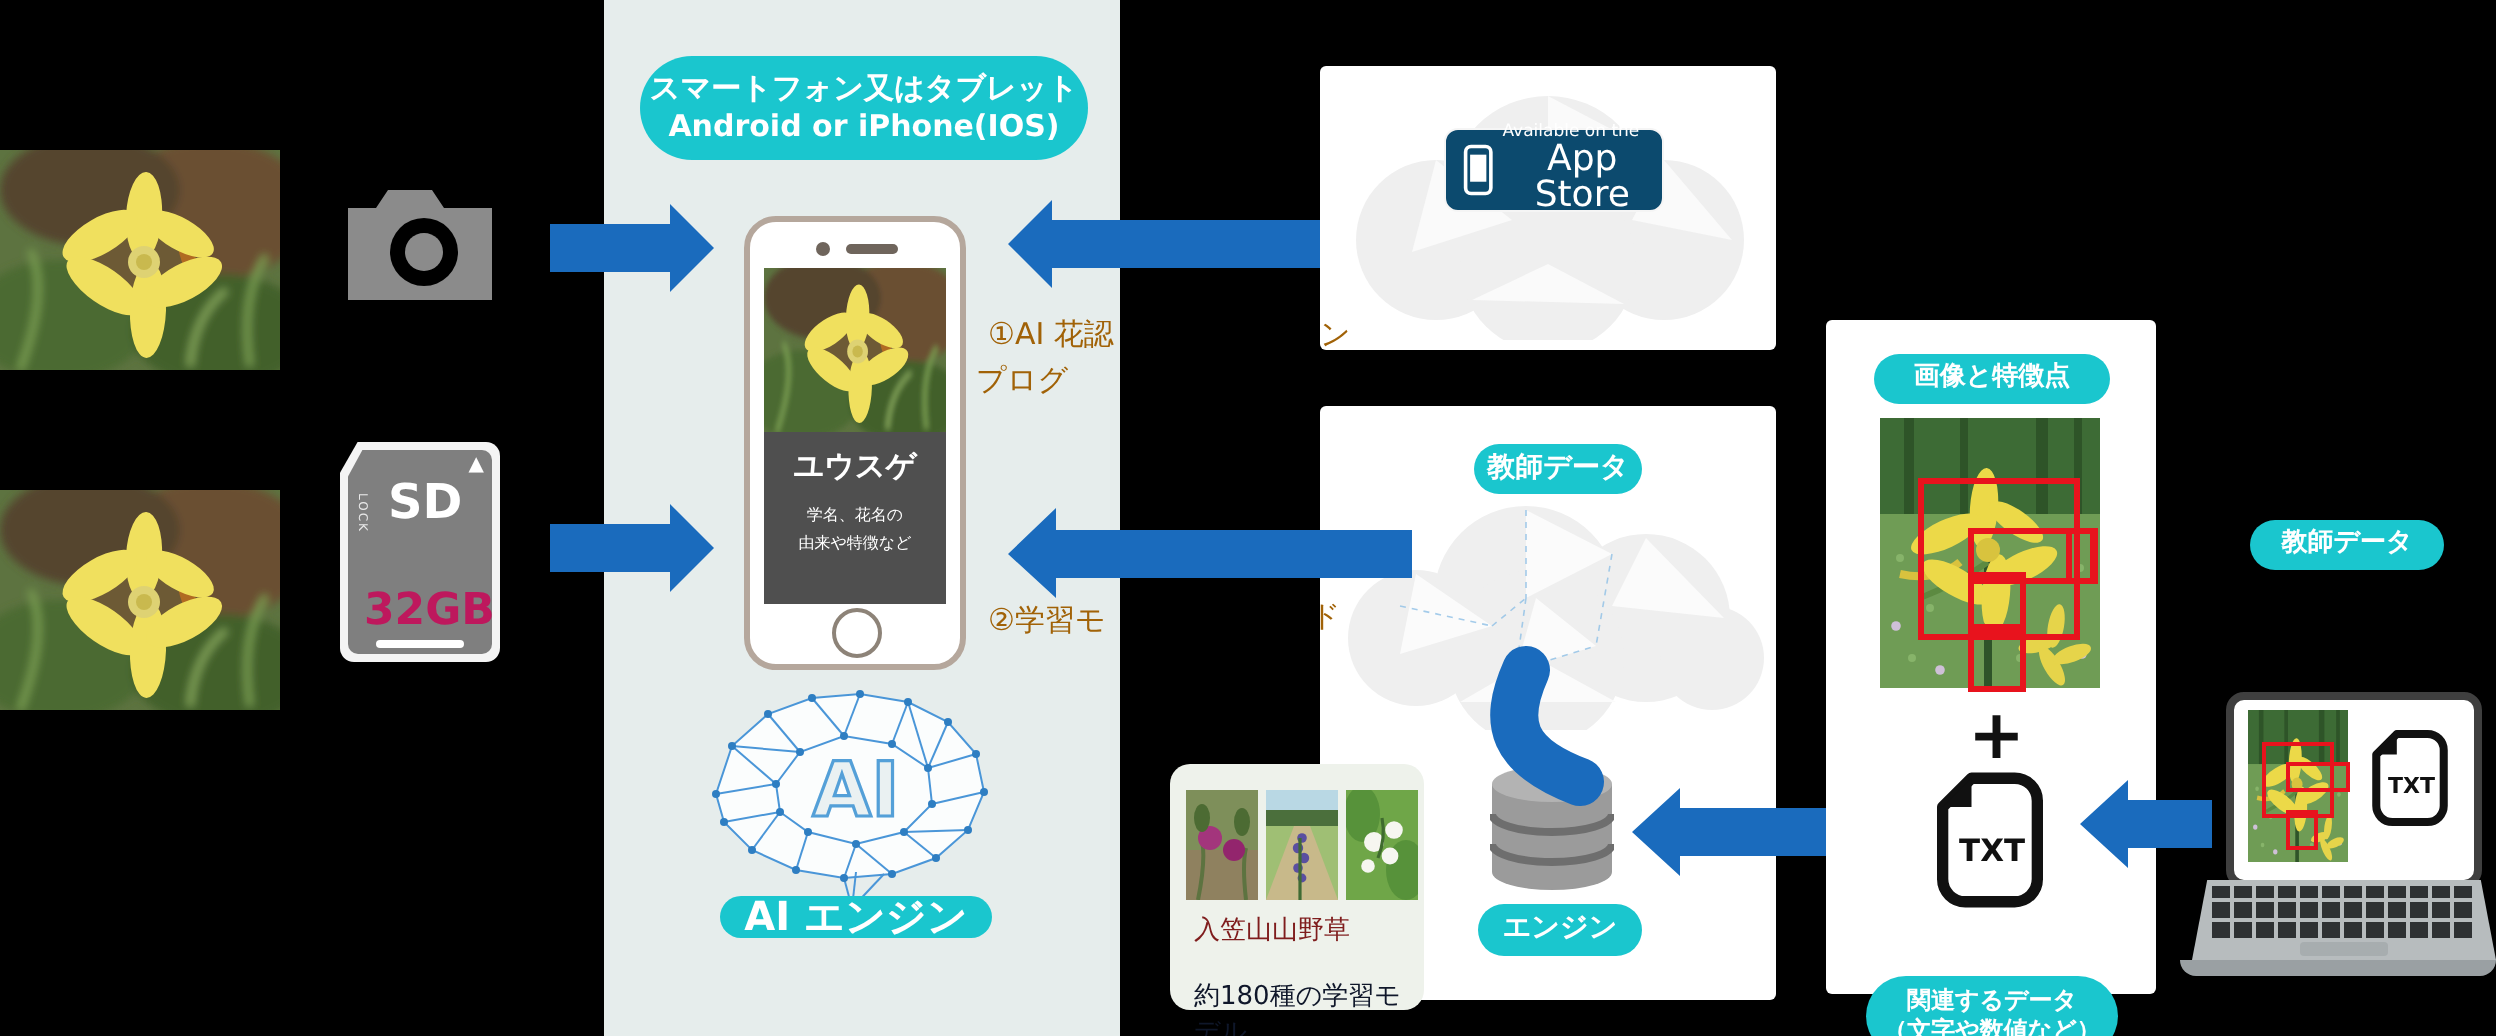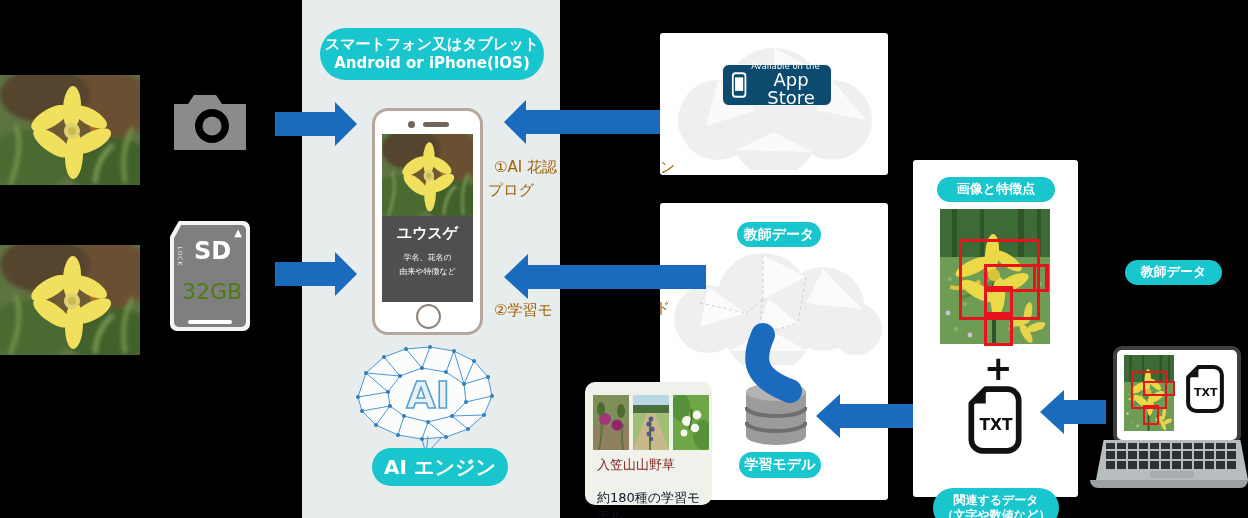--- a/index.html
+++ b/index.html
@@ -119,21 +119,21 @@
     <path d="M4,16 h14 l6,-9 h22 l6,9 h24 v46 h-72 Z" fill="#8b8b8b"></path>
     <circle cx="42" cy="38" r="17" fill="#000"></circle>
     <circle cx="42" cy="38" r="9.5" fill="#8b8b8b"></circle>
   </svg>
 
   <div class="abs" style="left:170px;top:221px;width:80px;height:110px;background:#f4f4f4;border-radius:7px;clip-path:polygon(0 14%,11% 0,100% 0,100% 100%,0 100%);">
     <div class="abs" style="left:4px;top:4px;right:4px;bottom:4px;background:#7f7f7f;border-radius:5px;clip-path:polygon(0 13%,10% 0,100% 0,100% 100%,0 100%);"></div>
     <span class="abs" style="right:8px;top:6px;color:#fff;font-size:10px;">▲</span>
     <span class="abs" style="left:1px;top:32px;color:#e9e9e9;font-size:6px;transform:rotate(90deg);transform-origin:center;letter-spacing:1px;">LOCK</span>
     <span class="abs" style="left:24px;top:16px;color:#fff;font-size:24px;font-weight:bold;">SD</span>
-    <span class="abs" style="left:12px;top:58px;color:#4d7c0f;font-size:22px;font-weight:normal;">32GB</span>
+    <span class="abs" style="left:12px;top:72px;color:#be185d;font-size:22px;font-weight:bold;">32GB</span>
     <div class="abs" style="left:18px;bottom:7px;width:44px;height:4px;background:#fff;border-radius:2px;"></div>
   </div>
 
   <div class="abs pill" style="left:320px;top:28px;width:224px;height:52px;font-size:15px;">
     <span>スマートフォン又はタブレット</span>
     <span>Android or iPhone(IOS)</span>
   </div>
 
   <div class="abs" style="left:372px;top:108px;width:105px;height:221px;background:#fff;border:3px solid #b5a79c;border-radius:16px;">
     <div class="abs" style="left:33px;top:10px;width:7px;height:7px;border-radius:50%;background:#6f655c;"></div>
@@ -202,21 +202,21 @@
         <circle cx="120" cy="62" r="2"></circle>
         <circle cx="106" cy="76" r="2"></circle>
         <circle cx="82" cy="82" r="2"></circle>
       <circle cx="58" cy="76" r="2"></circle>
         <circle cx="44" cy="66" r="2"></circle>
         <circle cx="80" cy="114" r="1.6"></circle>
     </g>
     <text x="82" y="68" font-size="38" font-weight="bold" text-anchor="middle" fill="#eaf1f2" stroke="#54a0d8" stroke-width="1.6">AI</text>
   </svg>
 
-  <div class="abs pill" style="left:372px;top:448px;width:136px;height:38px;font-size:20px;">
+  <div class="abs pill" style="left:360px;top:448px;width:136px;height:21px;font-size:20px;">
     <span>AI エンジン</span>
   </div>
 
   <span class="abs frag" style="left:494px;top:158px;">①AI 花認</span>
   <span class="abs frag" style="left:660px;top:158px;">ン</span>
   <span class="abs frag" style="left:488px;top:181px;text-align:right;">プログ</span>
   <span class="abs frag" style="left:494px;top:301px;">②学習モ</span>
   <span class="abs frag" style="left:655px;top:299px;">ド</span>
 
   <svg class="abs" style="left:666px;top:40px;" width="216" height="130" viewBox="0 0 216 130">
@@ -276,21 +276,21 @@
   </svg>
 
   <svg class="abs" style="left:745px;top:382px;" width="62" height="64" viewBox="0 0 62 64">
     <path d="M1,10 v44 a30,9 0 0 0 60,0 v-44 Z" fill="#9b9b9b"></path>
     <ellipse cx="31" cy="10" rx="30" ry="9" fill="#b3b3b3"></ellipse>
     <path d="M1,25 a30,9 0 0 0 60,0" stroke="#6e6e6e" stroke-width="4" fill="none"></path>
     <path d="M1,40 a30,9 0 0 0 60,0" stroke="#6e6e6e" stroke-width="4" fill="none"></path>
   </svg>
 
   <div class="abs pill" style="left:739px;top:452px;width:82px;height:26px;font-size:14px;">
-    <span>学習モデル</span>
+    <span>エンジン</span>
   </div>
 
   <div class="abs" style="left:585px;top:382px;width:127px;height:123px;background:#eef2eb;border-radius:10px;">
     <svg class="abs" style="left:8px;top:13px;" width="36" height="55" viewBox="0 0 36 55">
       <rect width="36" height="55" fill="#7e8f5a"></rect>
       <rect y="30" width="36" height="25" fill="#8f815f"></rect>
       <path d="M6,55 q4,-20 2,-30" stroke="#5d7340" stroke-width="2" fill="none"></path>
       <path d="M30,55 q-2,-18 0,-26" stroke="#5d7340" stroke-width="2" fill="none"></path>
       <circle cx="12" cy="24" r="6" fill="#a3357c"></circle>
         <circle cx="24" cy="30" r="5.5" fill="#93256d"></circle>

